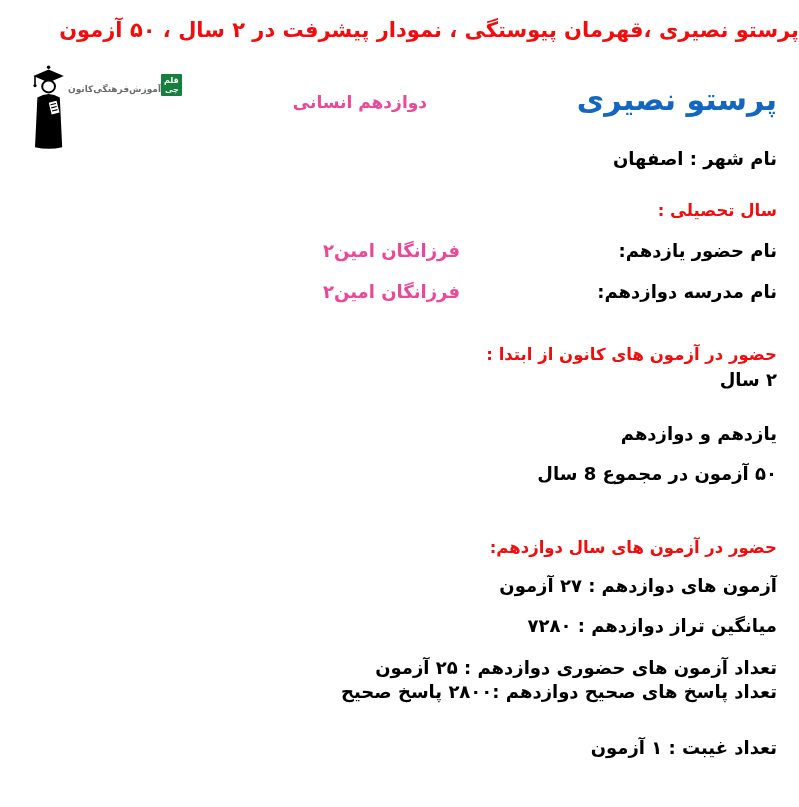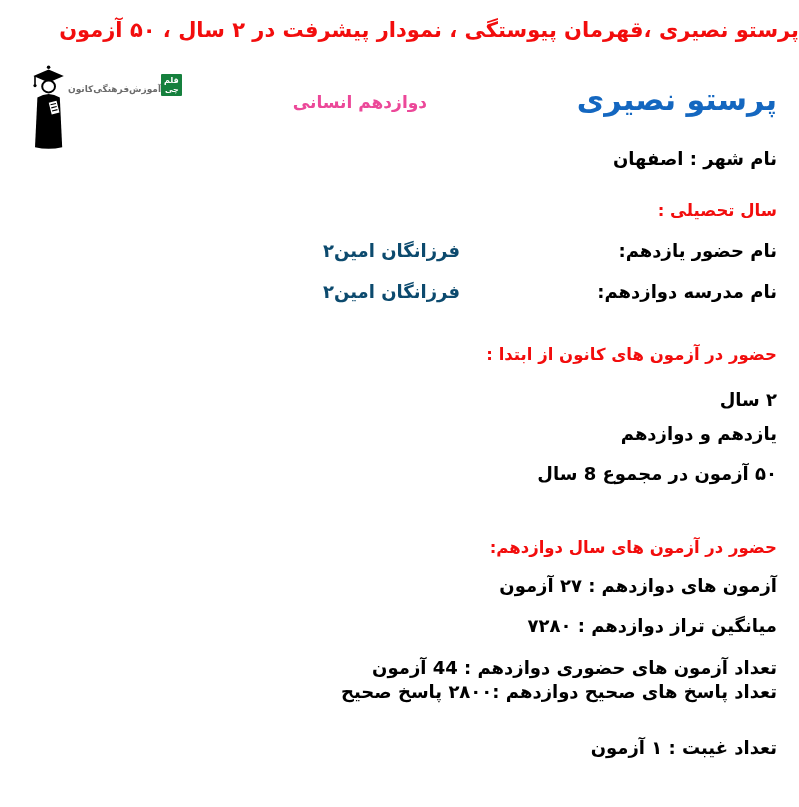--- a/index.html
+++ b/index.html
@@ -14,21 +14,21 @@
     color:#F20D0D;font-size:21px;font-weight:bold;
   }
   .student-name{
     top:82px;right:22px;color:#1467C0;font-size:30px;font-weight:bold;
   }
   .student-grade{
     top:92px;right:372px;color:#ec4899;font-size:17px;font-weight:bold;
   }
   .black-row{color:#000000;font-size:18px;font-weight:bold;right:22px;}
   .red-row{color:#F20D0D;font-size:16.5px;font-weight:bold;right:22px;}
-  .value-col{color:#0c4a6e;font-size:18px;font-weight:bold;right:339px;}
+  .value-col{color:#ec4899;font-size:18px;font-weight:bold;right:339px;}
 
   
   .logo{
     position:absolute;left:30px;top:64px;width:80px;height:88px;
     display:flex;flex-direction:row;align-items:flex-start;
   }
   .logo-figure{width:38px;height:88px;flex:0 0 auto;}
   .logo-col{
     display:flex;flex-direction:row;align-items:flex-end;
     margin-top:8px;width:40px;
@@ -78,22 +78,22 @@
 <div class="abs rtl black-row" style="top:148px;">نام شهر : اصفهان</div>
 <div class="abs rtl red-row" style="top:201px;">سال تحصیلی :</div>
 
 <div class="abs rtl black-row" style="top:240px;">نام حضور یازدهم:</div>
 <div class="abs rtl value-col" style="top:240px;">فرزانگان امین۲</div>
 
 <div class="abs rtl black-row" style="top:281px;">نام مدرسه دوازدهم:</div>
 <div class="abs rtl value-col" style="top:281px;">فرزانگان امین۲</div>
 
 <div class="abs rtl red-row" style="top:345px;">حضور در آزمون های کانون از ابتدا :</div>
-<div class="abs rtl black-row" style="top:389px;">۲ سال</div>
+<div class="abs rtl black-row" style="top:369px;">۲ سال</div>
 <div class="abs rtl black-row" style="top:423px;">یازدهم و دوازدهم</div>
 <div class="abs rtl black-row" style="top:463px;">۵۰ آزمون در مجموع 8 سال</div>
 
 <div class="abs rtl red-row" style="top:538px;">حضور در آزمون های سال دوازدهم:</div>
 <div class="abs rtl black-row" style="top:575px;">آزمون های دوازدهم : ۲۷ آزمون</div>
 <div class="abs rtl black-row" style="top:615px;">میانگین تراز دوازدهم : ۷۲۸۰</div>
-<div class="abs rtl black-row" style="top:657px;">تعداد آزمون های حضوری دوازدهم : 44 آزمون</div>
+<div class="abs rtl black-row" style="top:657px;">تعداد آزمون های حضوری دوازدهم : ۲۵ آزمون</div>
 <div class="abs rtl black-row" style="top:681px;">تعداد پاسخ های صحیح دوازدهم :۲۸۰۰ پاسخ صحیح</div>
 <div class="abs rtl black-row" style="top:737px;">تعداد غیبت : ۱ آزمون</div>
 
 </body></html>

